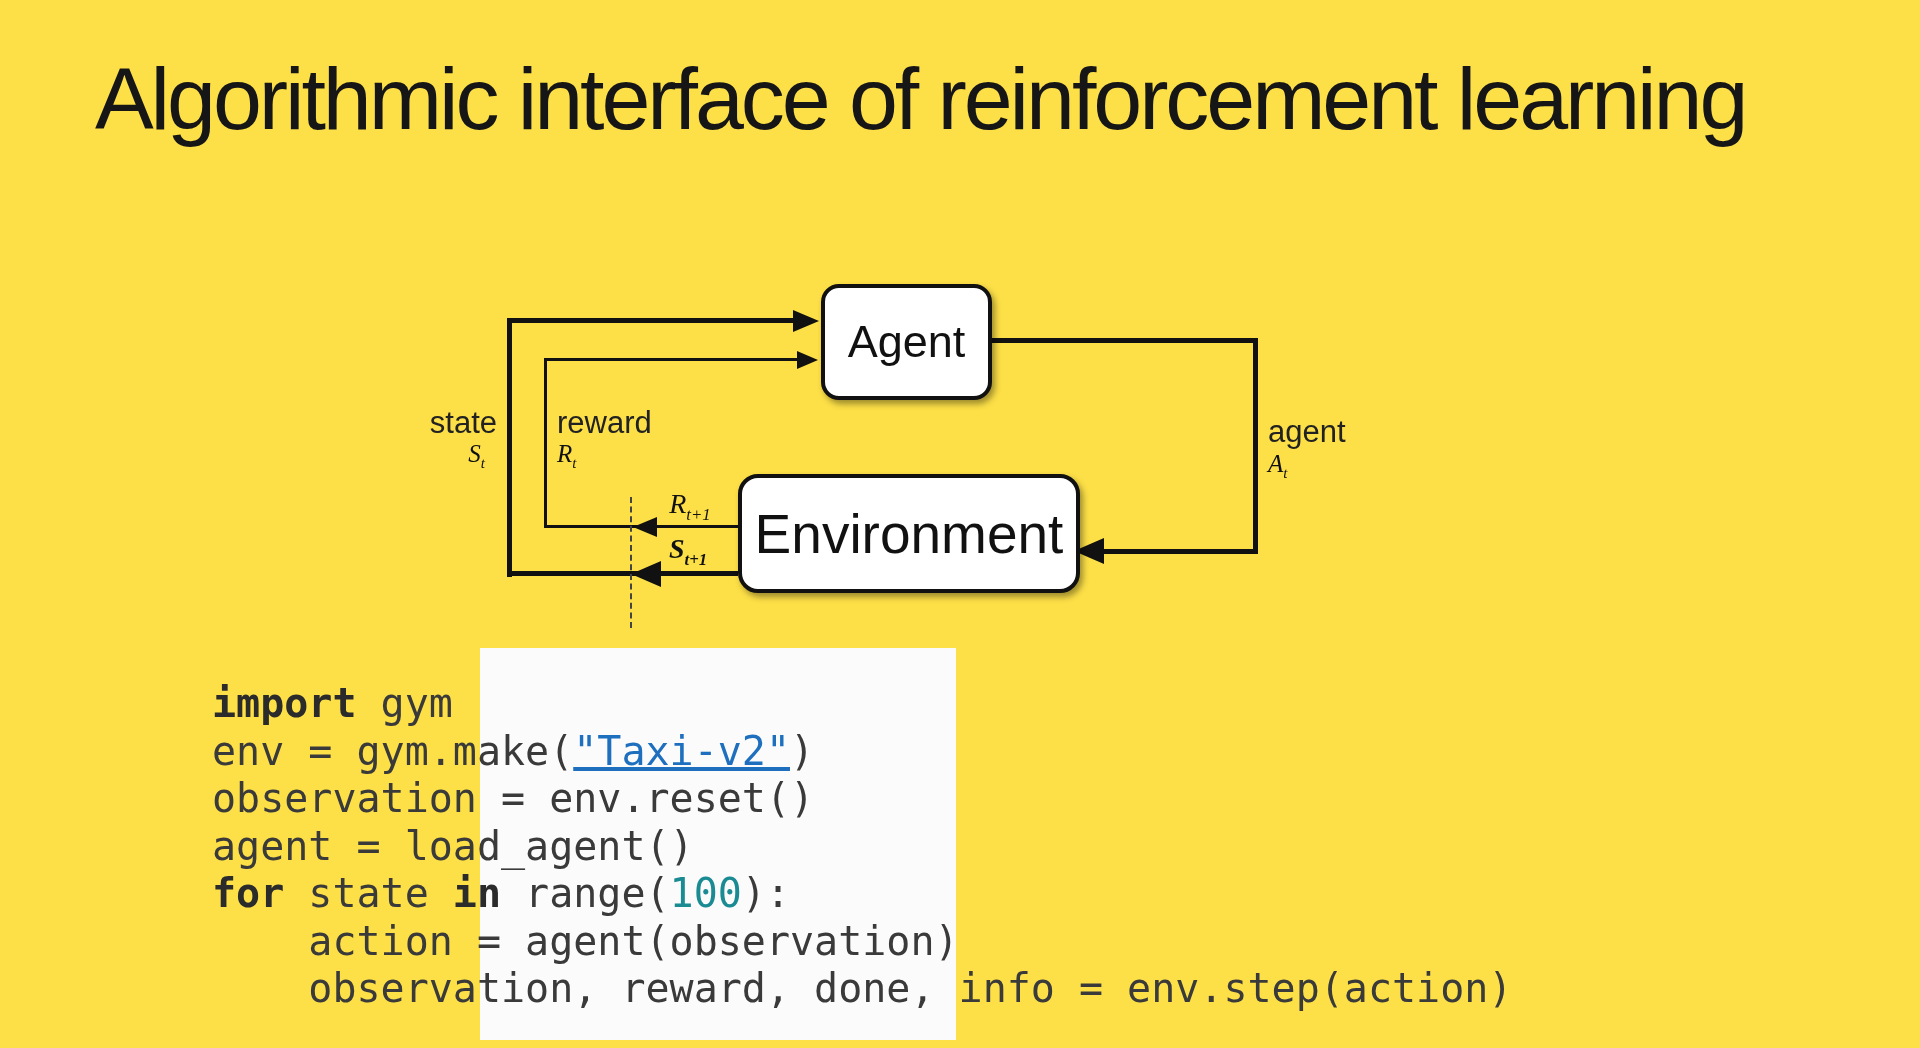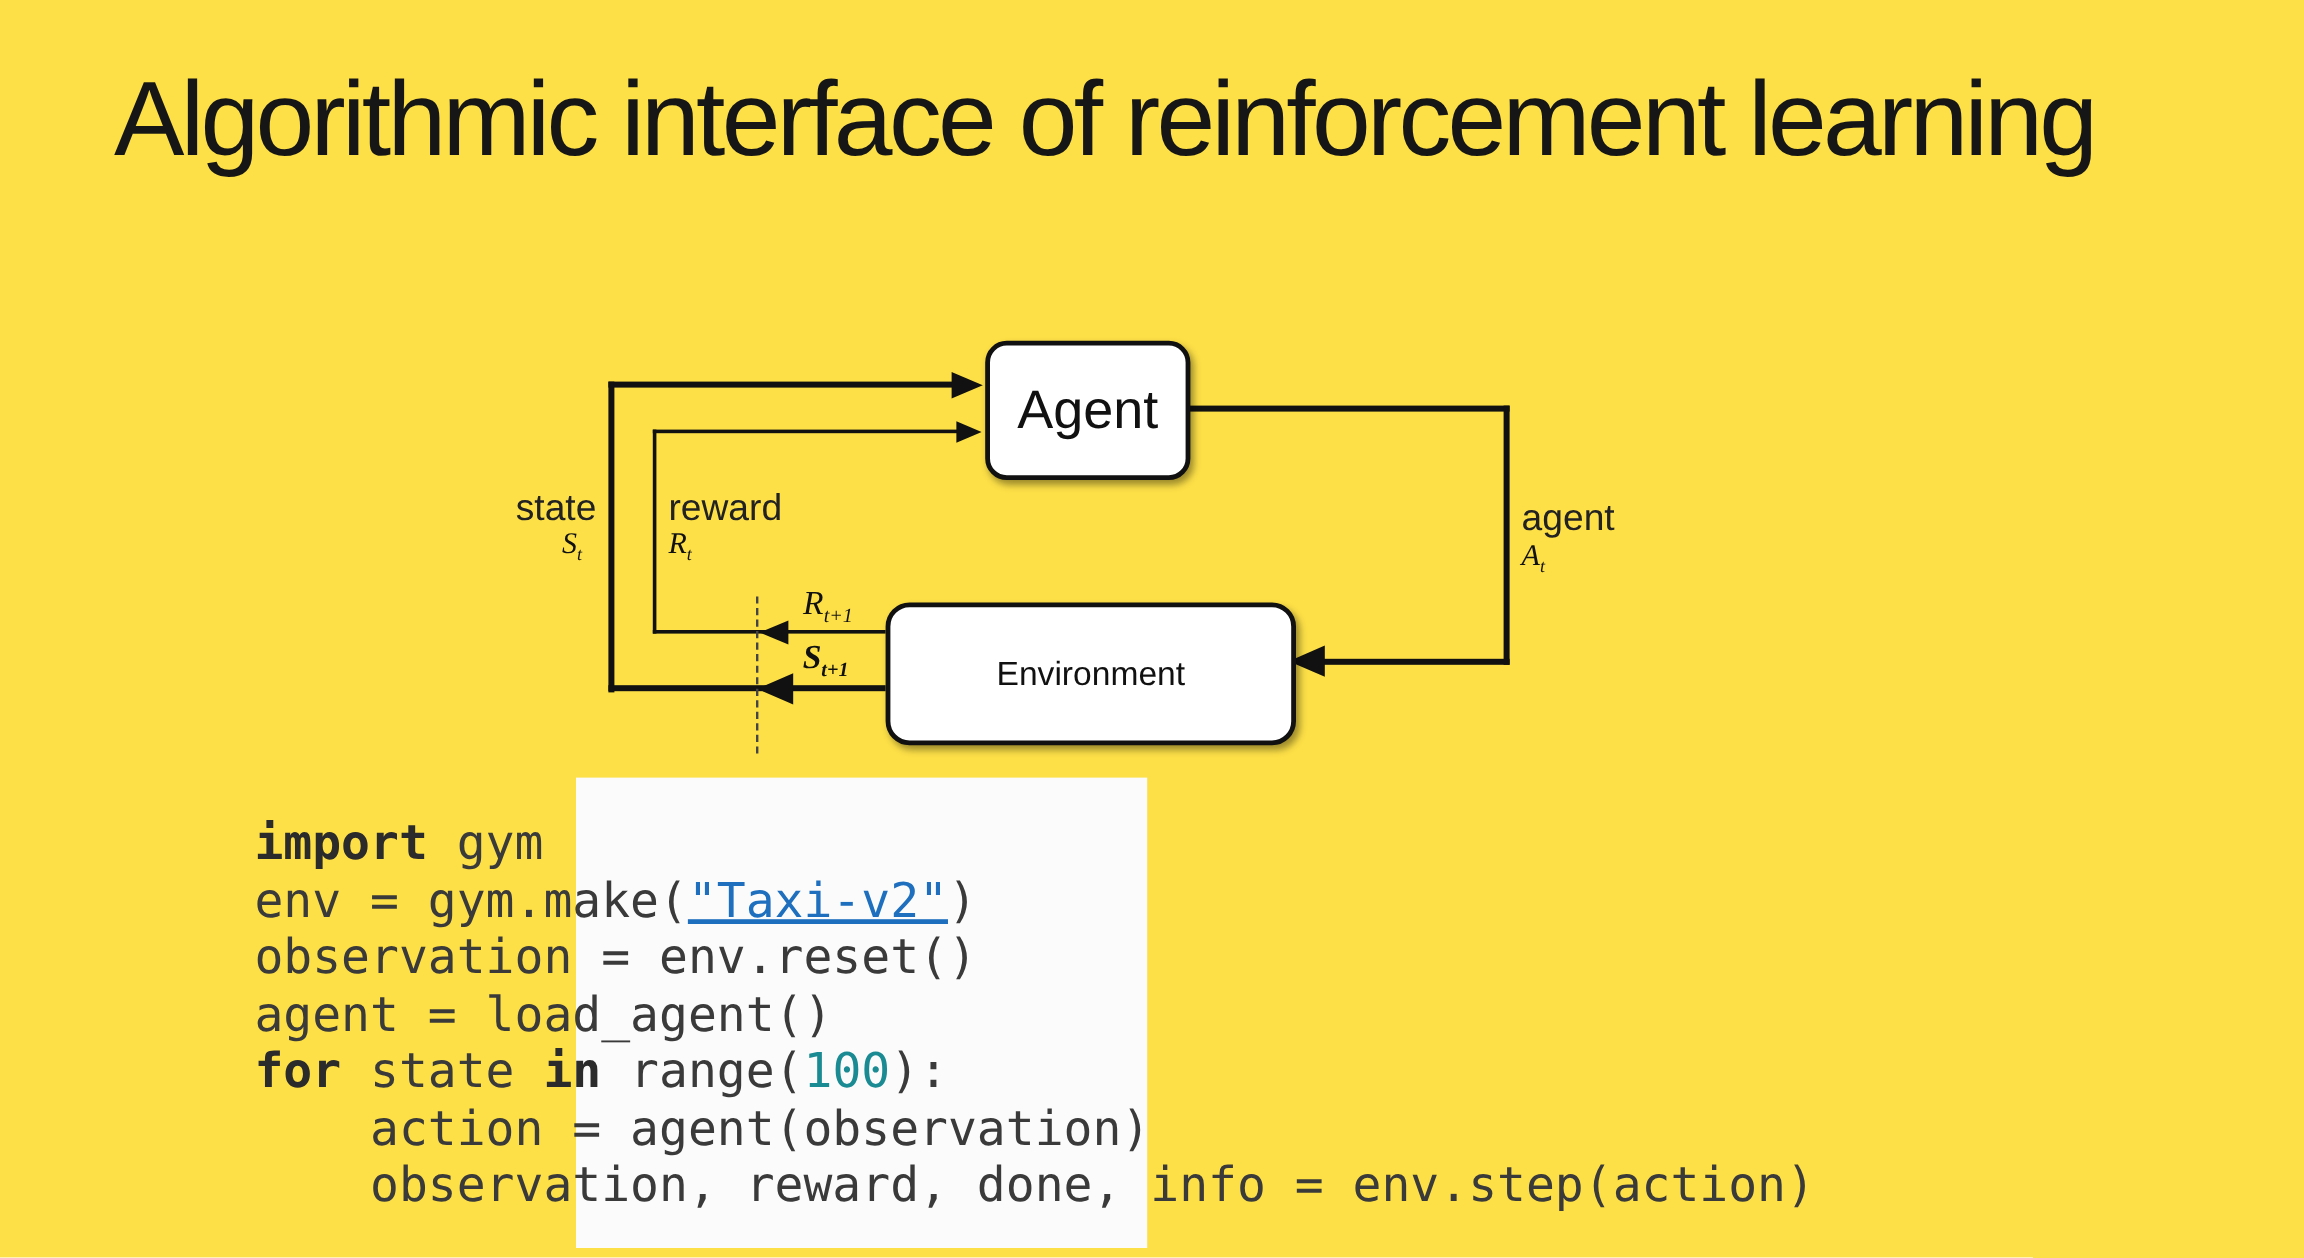--- a/index.html
+++ b/index.html
@@ -19,21 +19,21 @@
   .arrow.right-thick{border-left:26px solid #111;border-top:11px solid transparent;border-bottom:11px solid transparent;}
   .arrow.right-thin{border-left:21px solid #111;border-top:9px solid transparent;border-bottom:9px solid transparent;}
   .arrow.left-thick{border-right:30px solid #111;border-top:13px solid transparent;border-bottom:13px solid transparent;}
   .arrow.left-thin{border-right:24px solid #111;border-top:10px solid transparent;border-bottom:10px solid transparent;}
   .box{
     position:absolute;background:#fff;border:4px solid #111;border-radius:18px;
     display:flex;align-items:center;justify-content:center;color:#111;
     box-shadow:3px 4px 6px rgba(0,0,0,0.38);
   }
   .box.agent{left:821px;top:284px;width:163px;height:108px;font-size:45px;}
-  .box.env{left:738px;top:502px;width:334px;height:111px;font-size:28px;border-radius:20px;justify-content:center;}
+  .box.env{left:738px;top:474px;width:334px;height:111px;font-size:55px;border-radius:20px;justify-content:center;}
   .diag-label{position:absolute;color:#222;font-size:31px;}
   .math{position:absolute;font-family:"Liberation Serif",serif;font-style:italic;font-size:25px;color:#111;}
   .math.small{font-size:28px;}
   .math sub{font-size:0.6em;font-style:italic;}
   .ta-right{text-align:right;}
   .ta-center{text-align:center;}
   
   .code-bg{position:absolute;left:480px;top:648px;width:476px;height:392px;background:#fbfbfb;}
   pre.code{
     position:absolute;left:212px;top:680px;margin:0;

